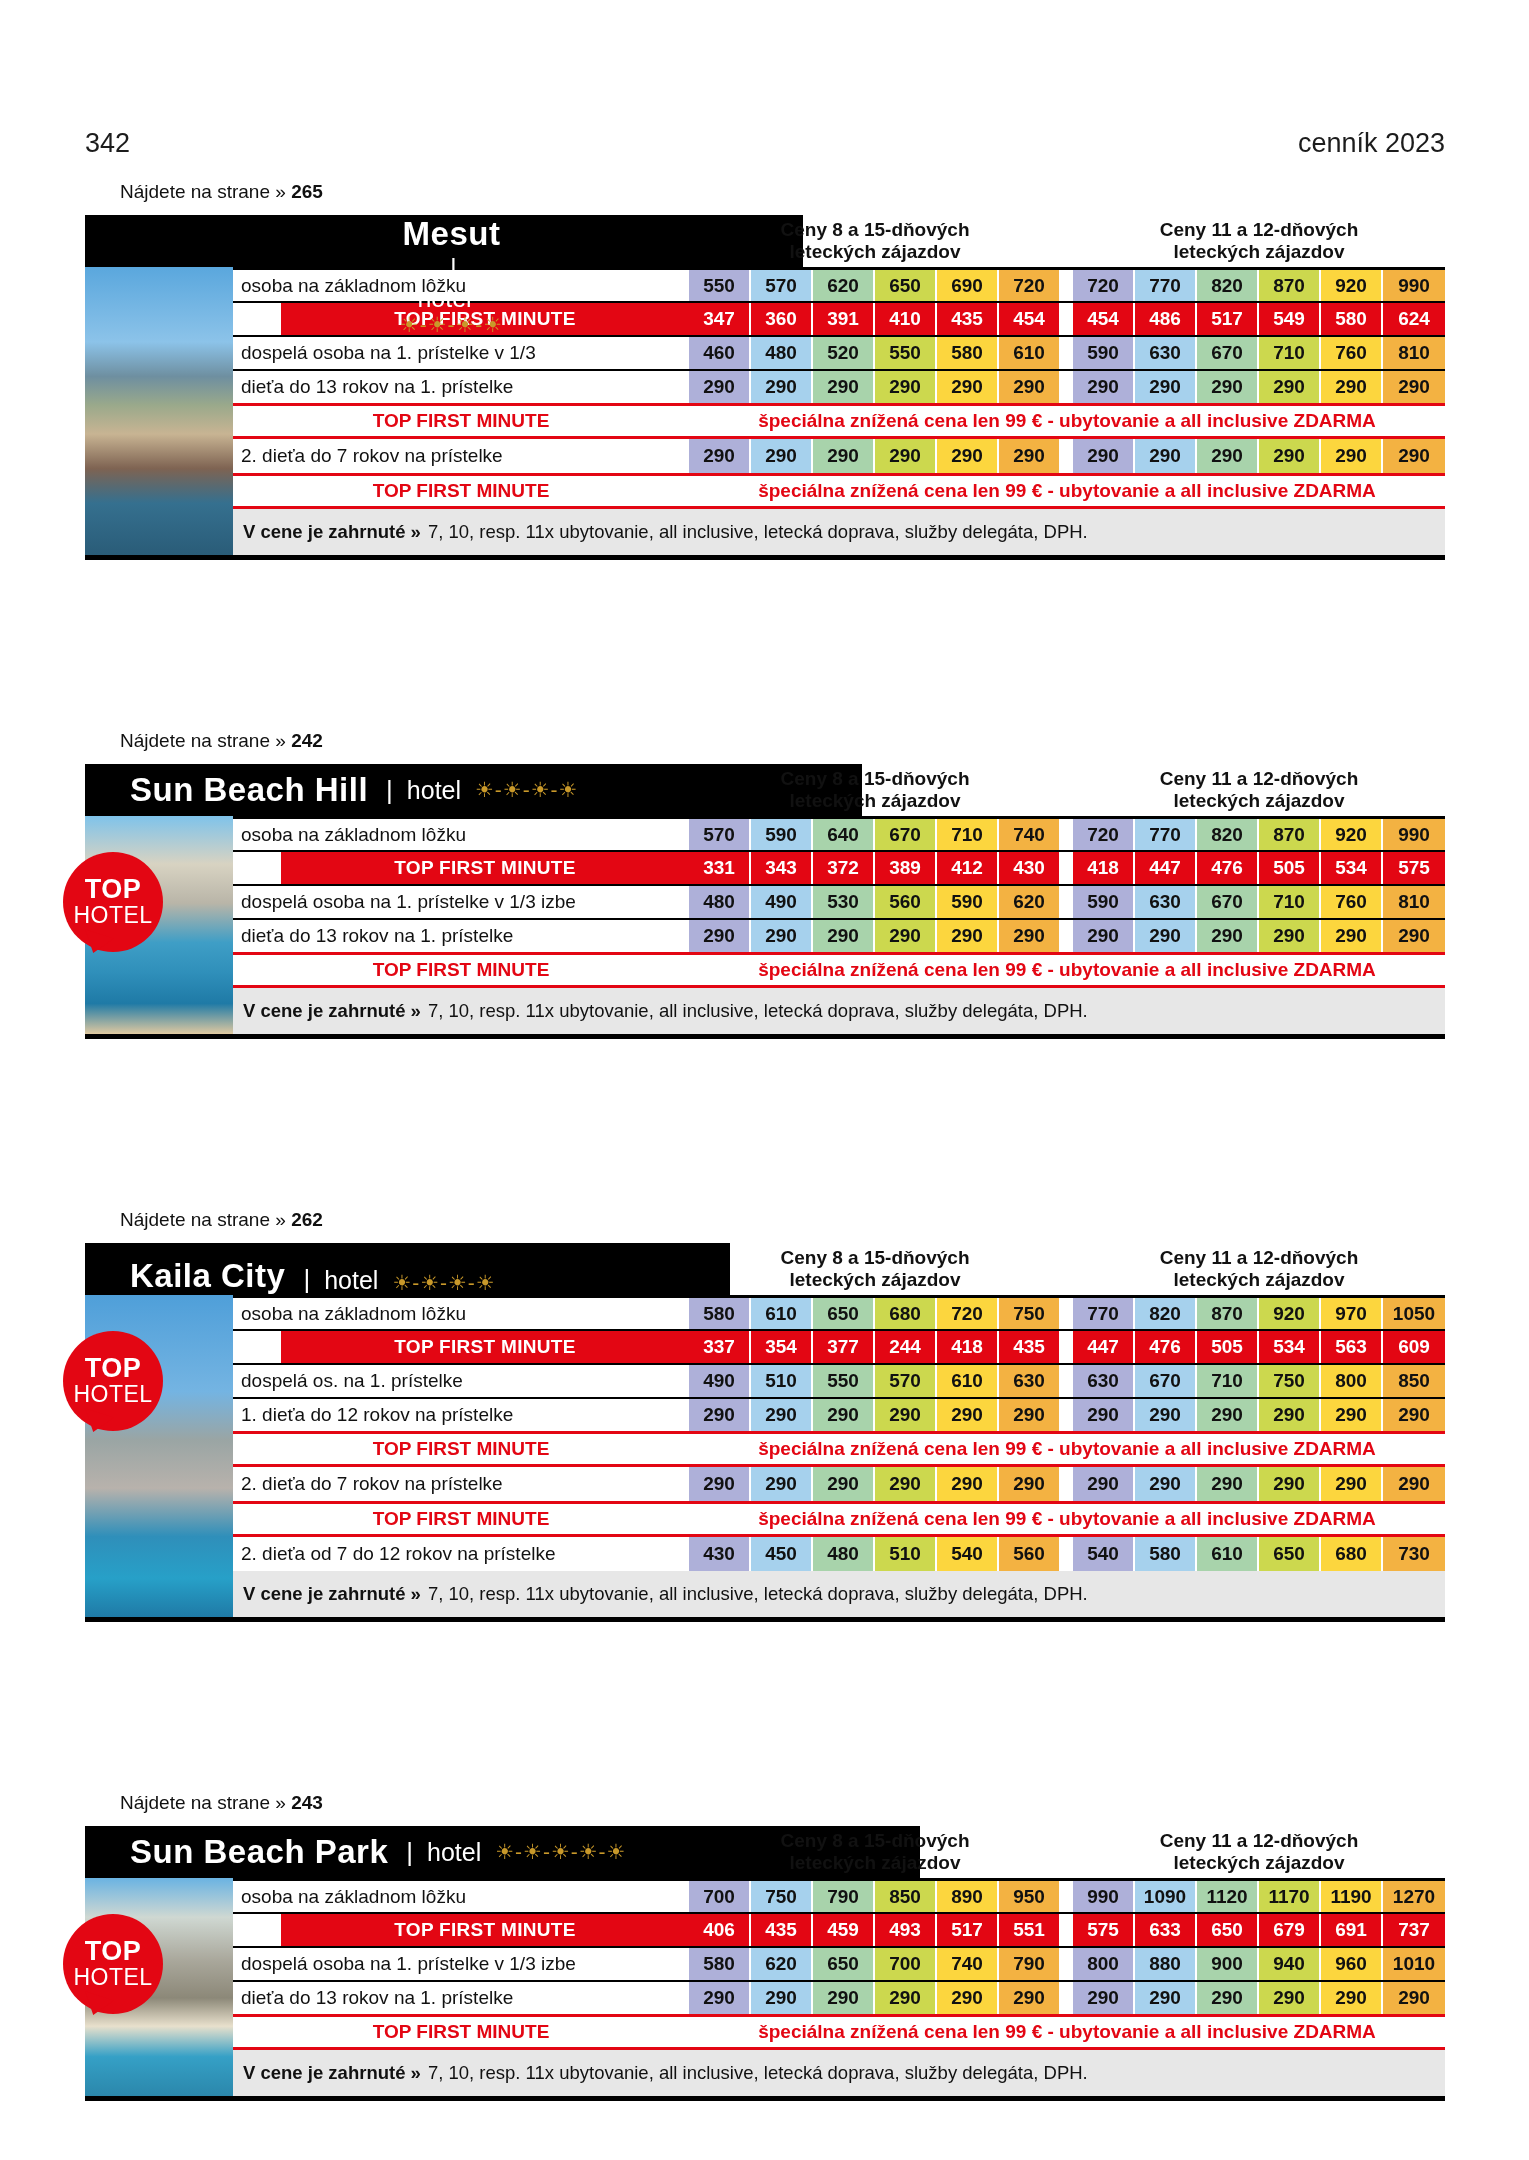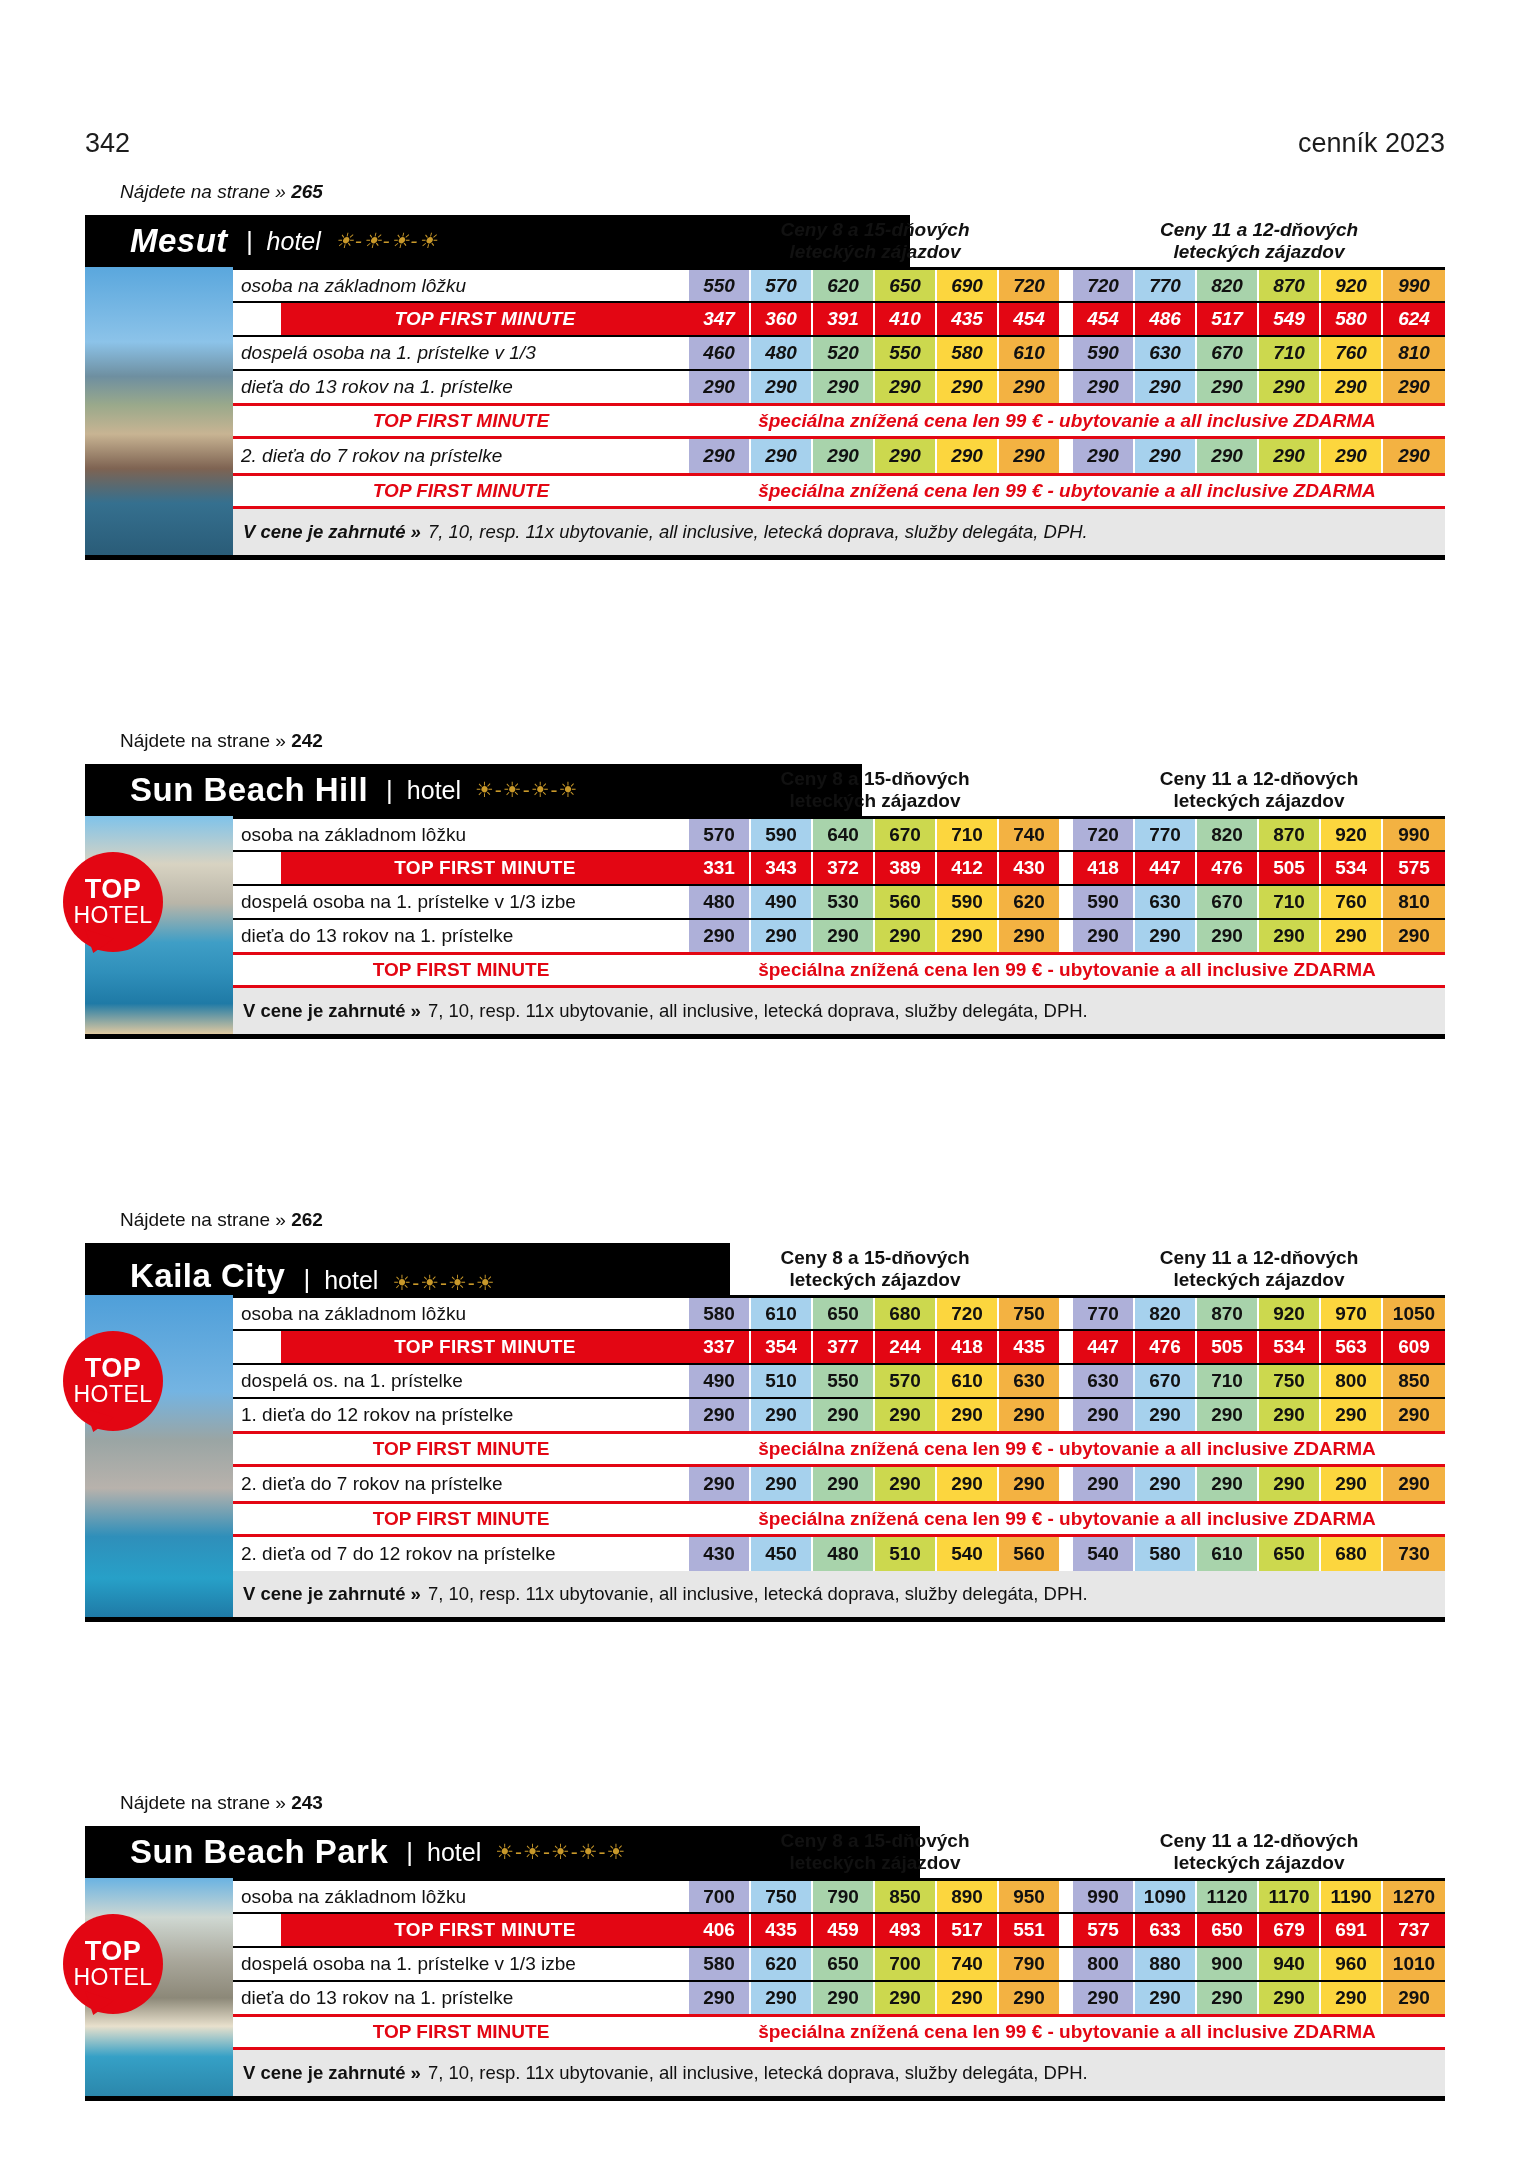--- a/index.html
+++ b/index.html
@@ -7,21 +7,21 @@
   body {
     width:1529px; height:2160px; overflow:hidden;
     padding:128px 84px 0 85px;
     font-family:"Liberation Sans", sans-serif;
     color:#111;
   }
   
   .page-header { display:flex; justify-content:space-between; align-items:baseline; font-size:27px; color:#1c1c1c; }
   
   .hotel { margin-top:170px; }
-  .hotel:first-of-type { margin-top:22px;font-style:italic; }
+  .hotel:first-of-type { margin-top:22px; }
   .find-ref { font-size:19px; padding-left:35px; height:26px; }
   .find-ref b { font-weight:bold; }
   .head-row { position:relative; height:60px; }
   .title-bar {
     position:absolute; left:0; bottom:0; height:52px;
     background:#000; color:#fff; display:flex; align-items:center;
     padding:0 30px 0 45px;
   }
   .hotel-name { font-size:33px; font-weight:bold; letter-spacing:.5px; white-space:nowrap; }
   .bar-divider { font-size:26px; font-weight:300; margin:0 14px 0 18px; color:#fff; }
@@ -77,21 +77,21 @@
 
 <header class="page-header">
   <span>342</span>
   <span>cenník 2023</span>
 </header>
 
 <main id="tables">
     <section class="hotel">
       <div class="find-ref"><span>Nájdete na strane »</span> <b>265</b></div>
       <div class="head-row">
-        <div class="title-bar" style="width: 825px;">
+        <div class="title-bar" style="width: 718px; flex-direction: column;">
           <span class="hotel-name">Mesut</span>
           <span class="bar-divider">|</span>
           <span class="hotel-type">hotel</span>
           <span class="stars">☀-☀-☀-☀</span>
         </div>
         <div class="group-titles">
           <div class="group-title">
             <div>Ceny 8 a 15-dňových</div>
             <div>leteckých zájazdov</div>
           </div>

